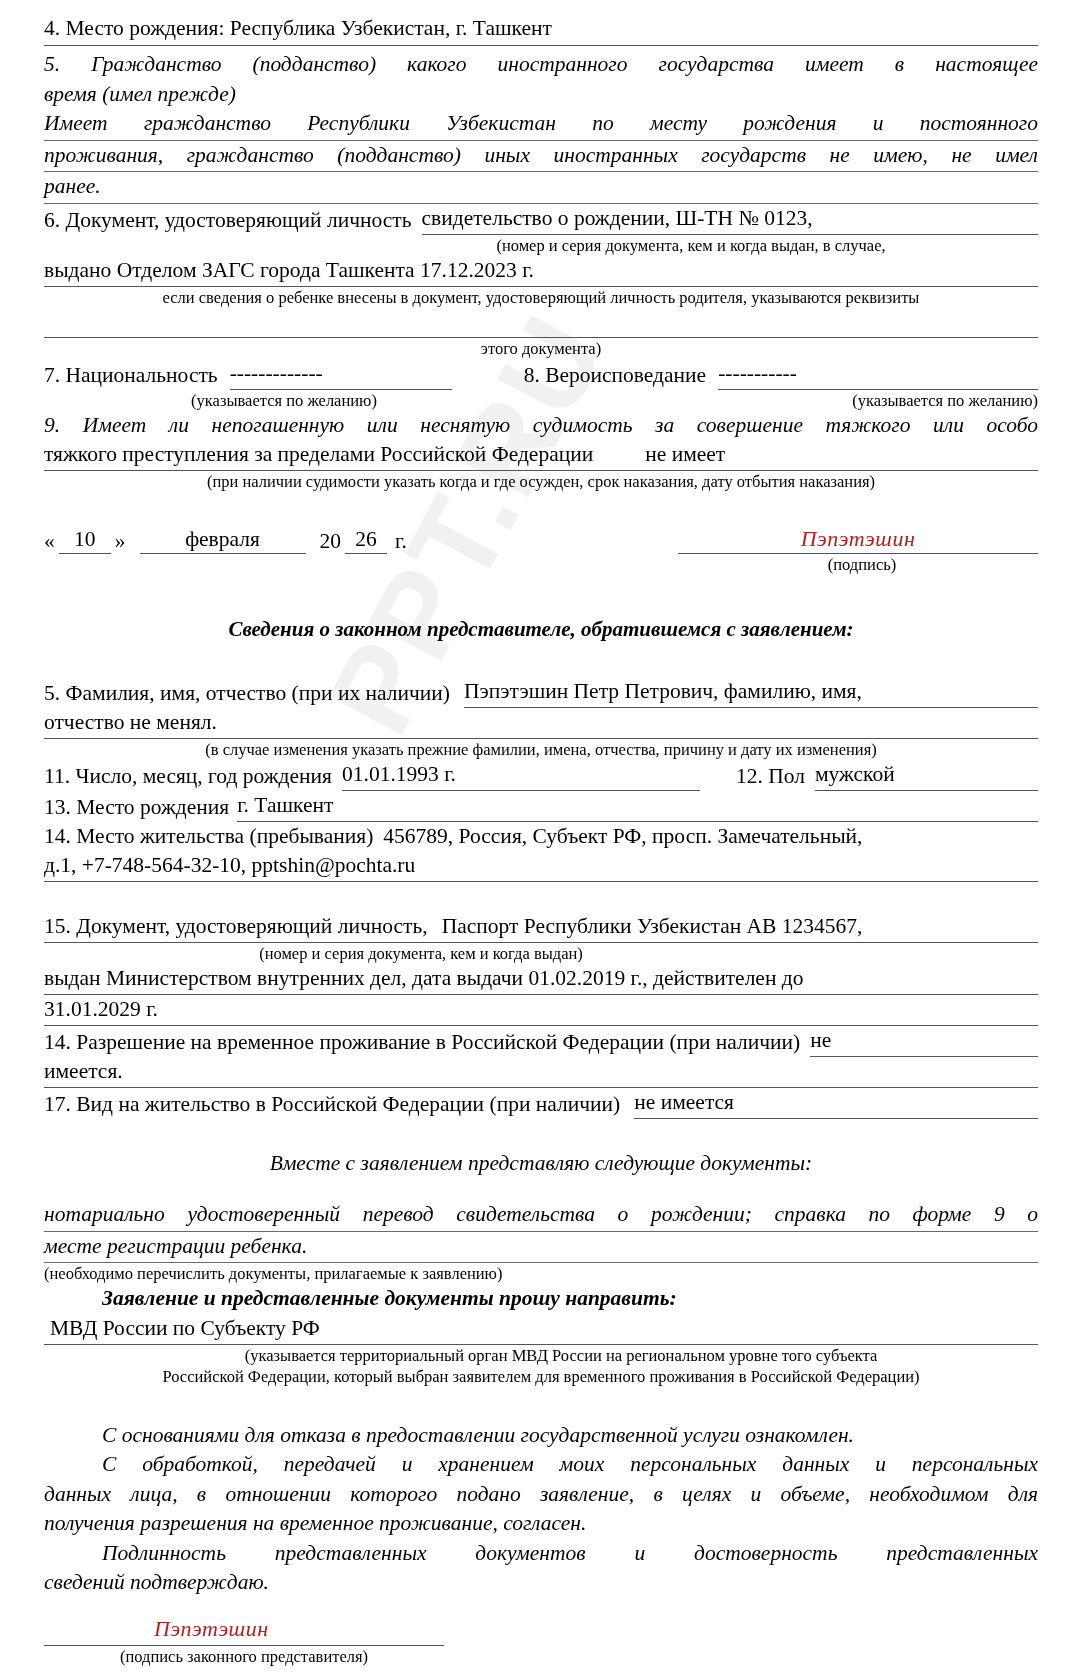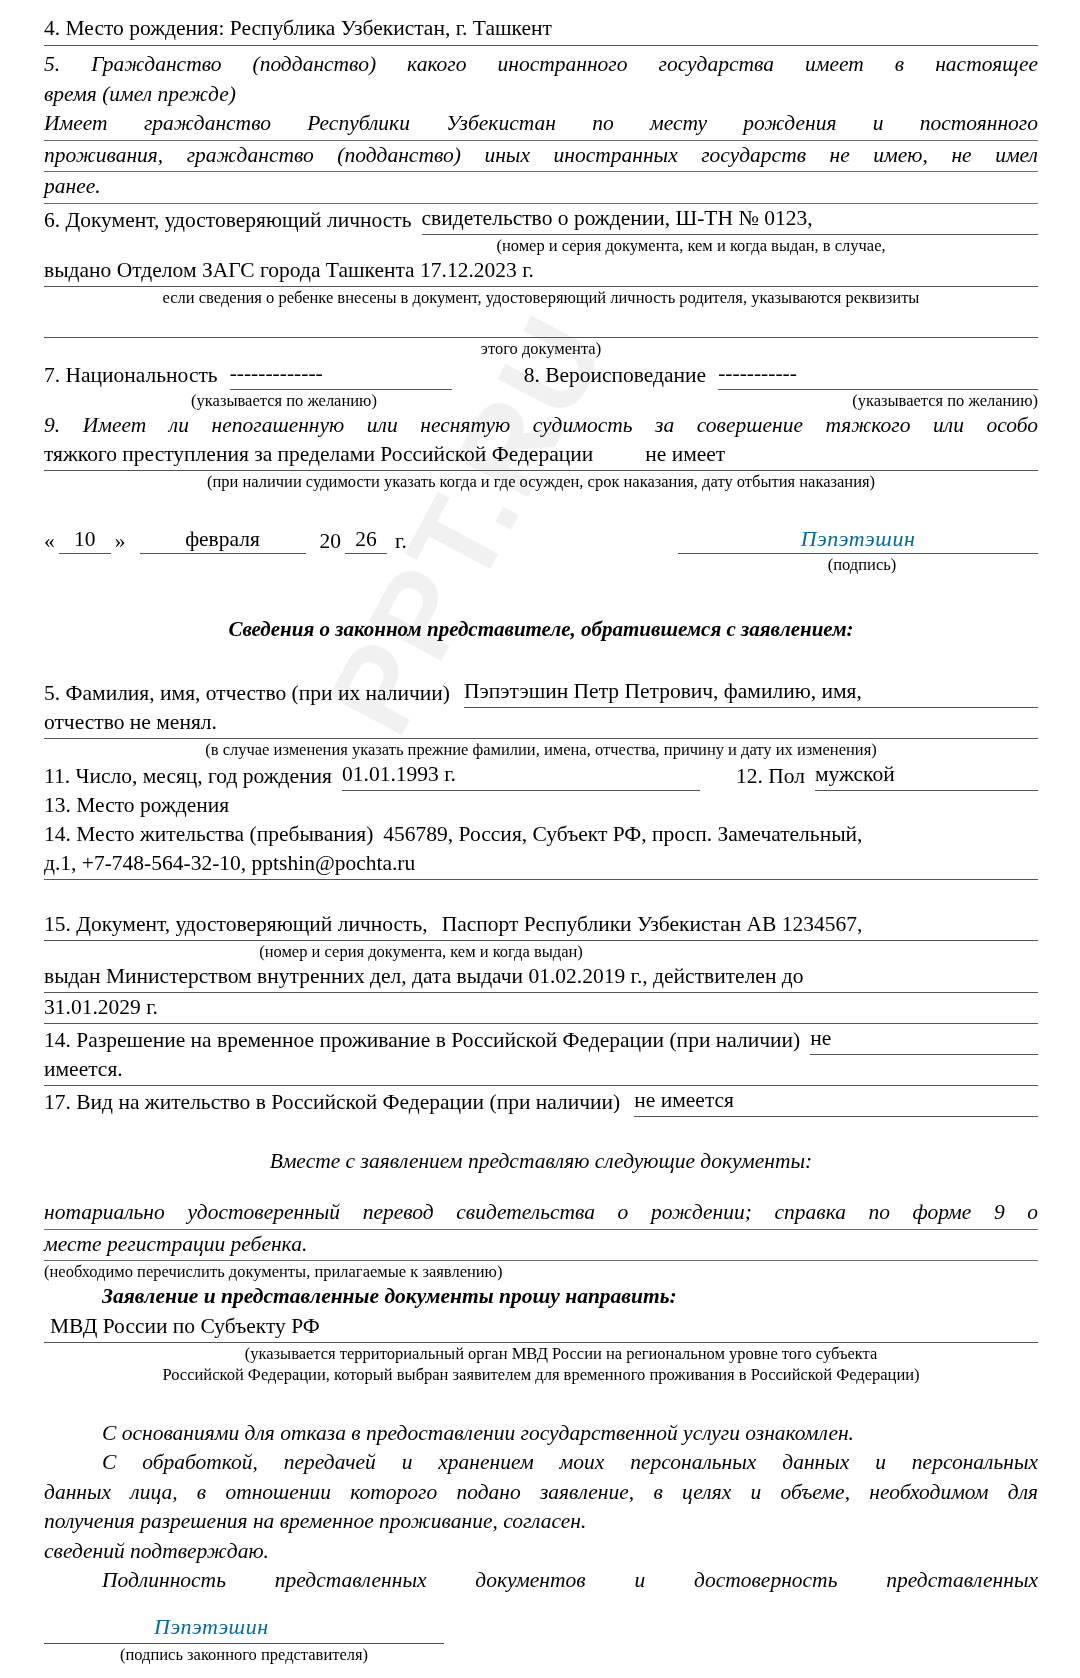--- a/index.html
+++ b/index.html
@@ -90,21 +90,21 @@
 
   .row {
     display: flex;
     align-items: flex-end;
   }
   .grow { flex: 1 1 auto; }
   .spacer-lg { height: 34px; }
 
   
   .sign {
-    color: #0369a1;
+    color: #b91c1c;
     font-style: italic;
     font-size: 22px;
     font-family: "Liberation Serif", "DejaVu Serif", serif;
     letter-spacing: 0.5px;
   }
 
   
   .date-row {
     display: flex;
     align-items: flex-end;
@@ -205,20 +205,21 @@
 
     <div class="row">
       <span class="line" style="padding-right:10px;">11. Число, месяц, год рождения</span>
       <span class="line ruled" style="width:358px;">01.01.1993 г.</span>
       <span class="line" style="padding-left:36px; padding-right:10px;">12. Пол</span>
       <span class="line grow ruled">мужской</span>
     </div>
 
     <div class="row">
       <span class="line" style="padding-right:8px;">13. Место рождения</span>
+      <span class="line grow ruled">г. Ташкент</span>
     </div>
 
     <div class="row">
       <span class="line" style="padding-right:10px;">14. Место жительства (пребывания)</span>
       <span class="line grow">456789, Россия, Субъект РФ, просп. Замечательный,</span>
     </div>
     <div class="line ruled">д.1, +7-748-564-32-10, pptshin@pochta.ru</div>
 
     <div style="height:30px;"></div>
 
@@ -255,22 +256,22 @@
     <div class="line ruled" style="padding-left:6px;">МВД России по Субъекту РФ</div>
     <div class="cap" style="padding-left:40px;">(указывается территориальный орган МВД России на региональном уровне того субъекта</div>
     <div class="cap">Российской Федерации, который выбран заявителем для временного проживания в Российской Федерации)</div>
 
     <div style="height:34px;"></div>
 
     <div class="body-txt" style="padding-left:58px;">С основаниями для отказа в предоставлении государственной услуги ознакомлен.</div>
     <div class="body-txt just-full" style="text-indent:58px;">С обработкой, передачей и хранением моих персональных данных и персональных</div>
     <div class="body-txt just-full">данных лица, в отношении которого подано заявление, в целях и объеме, необходимом для</div>
     <div class="body-txt">получения разрешения на временное проживание, согласен.</div>
+    <div class="body-txt just-full" style="text-indent:58px;">Подлинность представленных документов и достоверность представленных</div>
     <div class="body-txt">сведений подтверждаю.</div>
-    <div class="body-txt just-full" style="text-indent:58px;">Подлинность представленных документов и достоверность представленных</div>
 
     <div style="height:18px;"></div>
 
     <div style="width:400px;">
       <div class="sign" style="padding-left:110px;">Пэпэтэшин</div>
       <div class="ruled" style="height:0; margin-top:2px;"></div>
       <div class="cap">(подпись законного представителя)</div>
     </div>
 
   </div>

